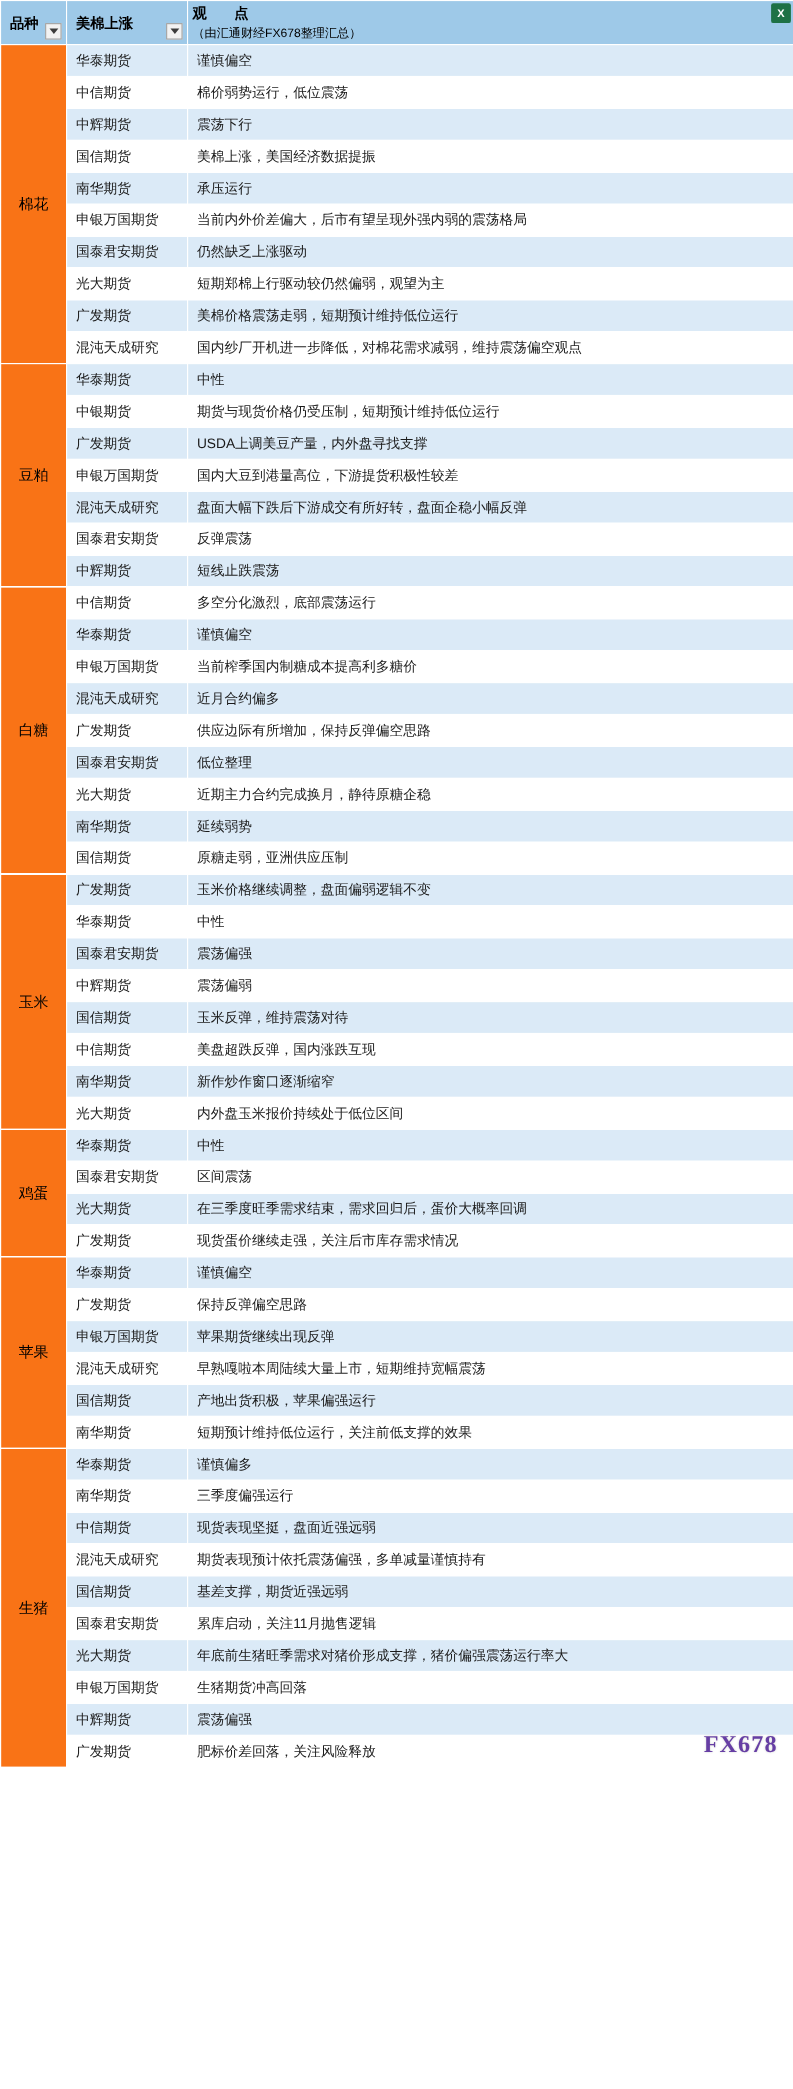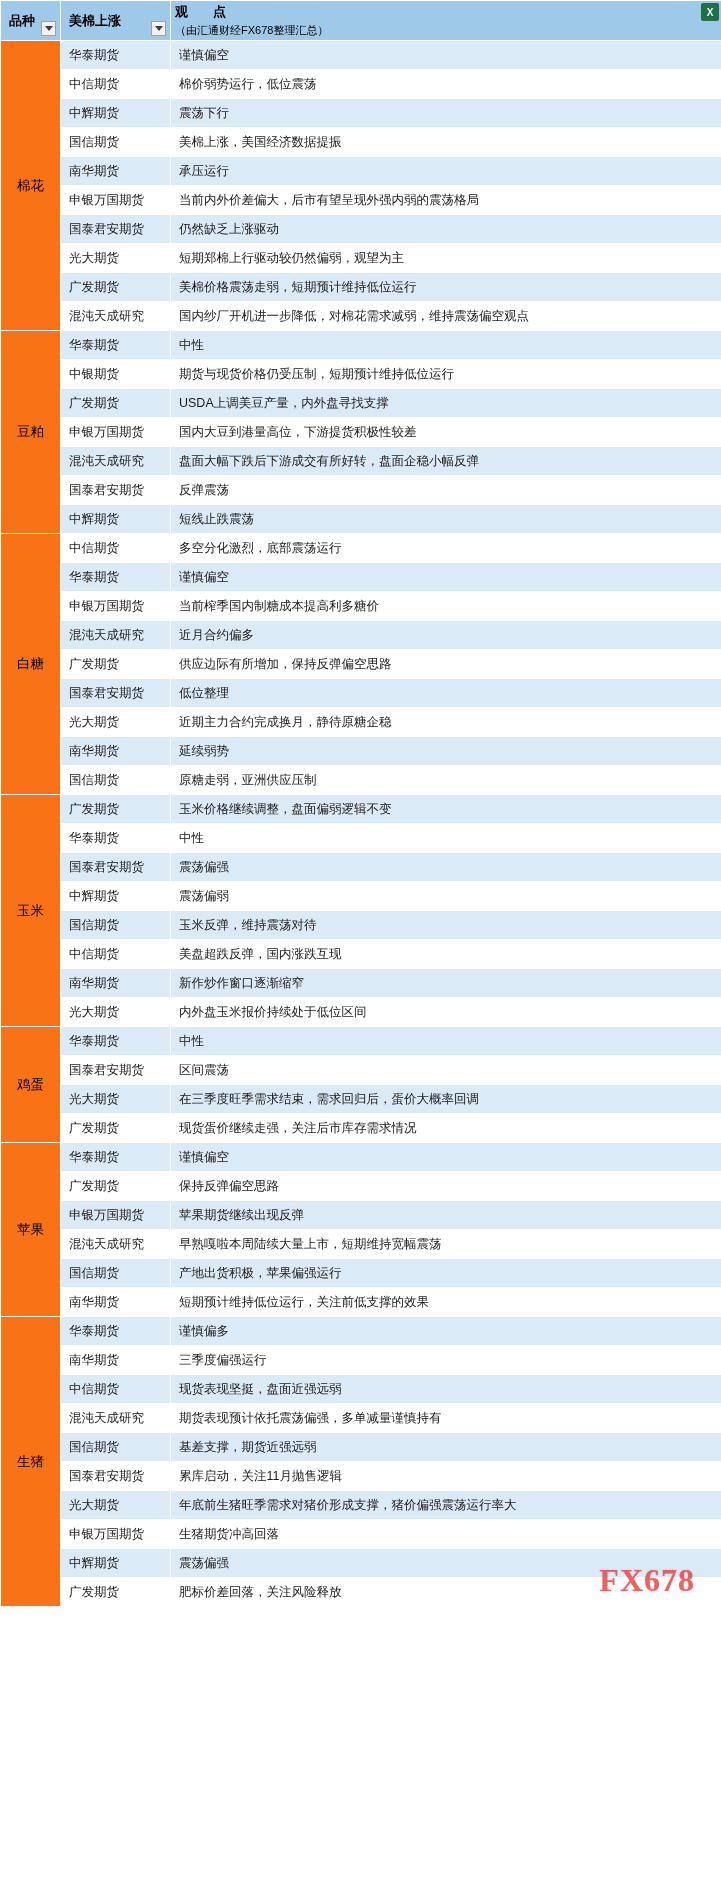--- a/index.html
+++ b/index.html
@@ -85,25 +85,25 @@
     color: #000;
     margin-left: 47px;
   }
   td.firm { padding-left: 8px; }
   td.view { padding-left: 8px; }
   .r-a { background: #dbeaf7; }
   .r-b { background: #ffffff; }
 
   .wm {
     position: absolute;
-    right: 26px;
+    right: 14px;
     bottom: 8px;
-    font-size: 32px;
+    font-size: 22px;
     font-weight: bold;
-    color: #ef4444;
+    color: #4c1d95;
     opacity: 0.85;
     letter-spacing: 1px;
     font-family: "Liberation Serif", serif;
     text-shadow: 0 0 2px rgba(120,120,120,0.45);
     pointer-events: none;
   }
 </style>
 </head>
 <body>
 

